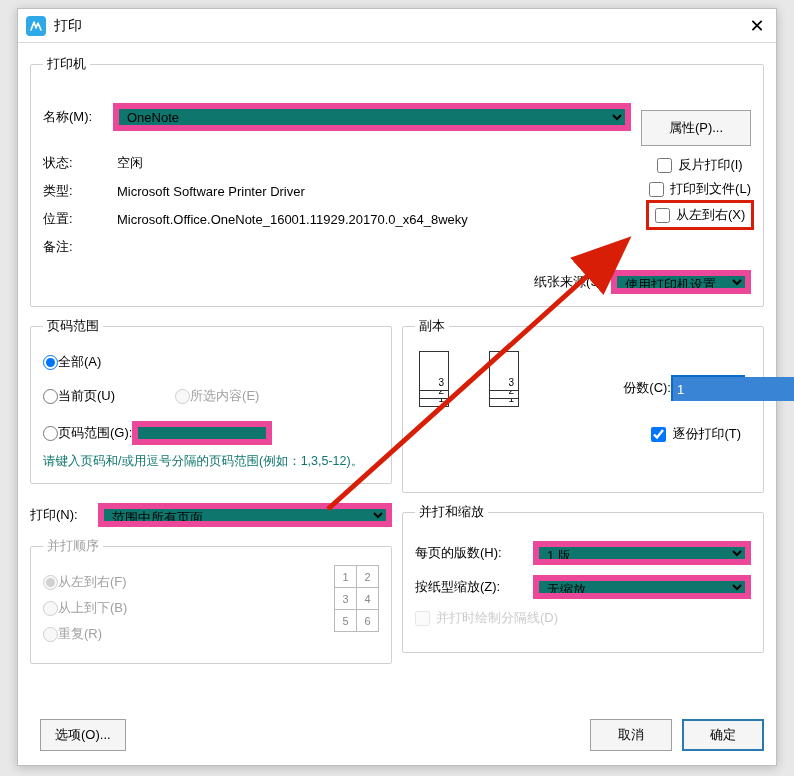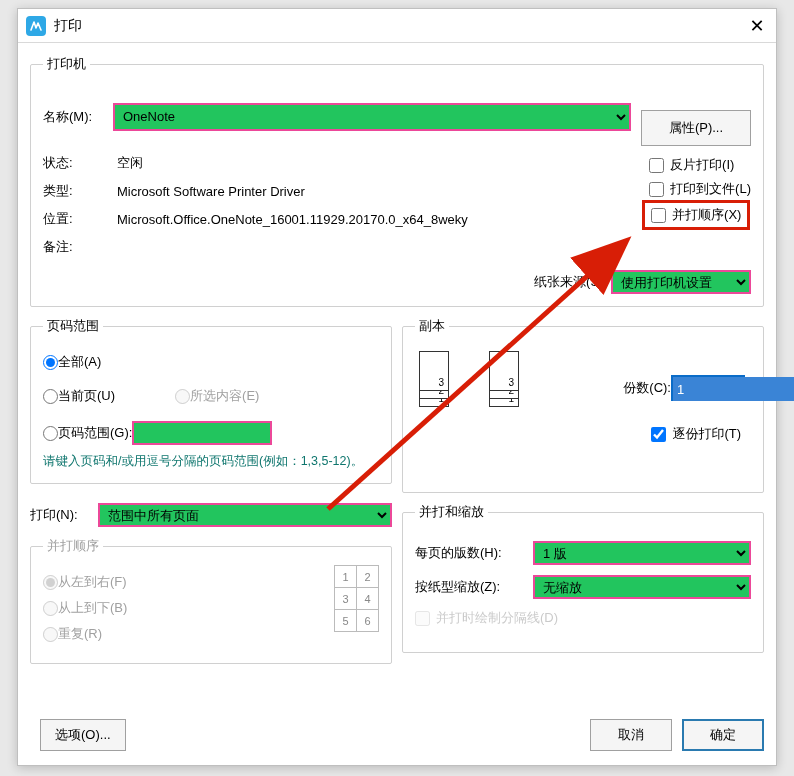--- a/index.html
+++ b/index.html
@@ -63,22 +63,22 @@
   }
   legend { padding: 0 4px; font-size: 13px; }
   .row {
     display: flex;
     align-items: center;
     gap: 10px;
     margin: 4px 0;
   }
   .label { min-width: 60px; }
   select, input[type=text], input[type=number] {
-    border: 2px solid #ec4899;
-    background: #22c55e;
+    border: 6px solid #ec4899;
+    background: #0f766e;
     height: 24px;
     padding: 0 4px;
     font-size: 13px;
     font-family: inherit;
   }
   .name-select { flex: 1; height: 28px; }
   .btn {
     border: 1px solid #a0a0a0;
     background: #f5f5f5;
     height: 32px;
@@ -92,21 +92,21 @@
   }
   .properties-btn { width: 110px; height: 36px; margin-top: 23px; }
   .printer-grid {
     display: grid;
     grid-template-columns: 74px 1fr 160px;
     row-gap: 10px;
     align-items: center;
     margin-top: 8px;
   }
   .printer-value { white-space: nowrap; overflow: hidden; text-overflow: ellipsis; }
-  .cb-col { display: flex; flex-direction: column; gap: 6px; align-items: flex-start; justify-self: end; }
+  .cb-col { display: flex; flex-direction: column; gap: 6px; align-items: center; justify-self: end; }
   .cb-row { display: flex; align-items: center; gap: 6px; }
   input[type=checkbox], input[type=radio] { width: 15px; height: 15px; margin: 0; }
   .duplex-highlight {
     border: 3px solid #d81e06;
     padding: 3px 6px;
     margin: -4px -7px -4px -7px;
   }
   .paper-source {
     display: flex;
     align-items: center;
@@ -229,21 +229,21 @@
           <label class="cb-row">
             <input type="checkbox" style="">
               <span>反片打印(I)</span>
           </label>
           <label class="cb-row">
             <input type="checkbox" style="">
               <span>打印到文件(L)</span>
           </label>
           <label class="cb-row duplex-highlight">
             <input type="checkbox" style="">
-              <span>并打顺序(X)</span>
+              <span>从左到右(X)</span>
           </label>
         </div>
 
         <span>类型:</span>
         <span class="printer-value">Microsoft Software Printer Driver</span>
 
         <span>位置:</span>
         <span class="printer-value">Microsoft.Office.OneNote_16001.11929.20170.0_x64_8weky</span>
 
         <span>备注:</span>

